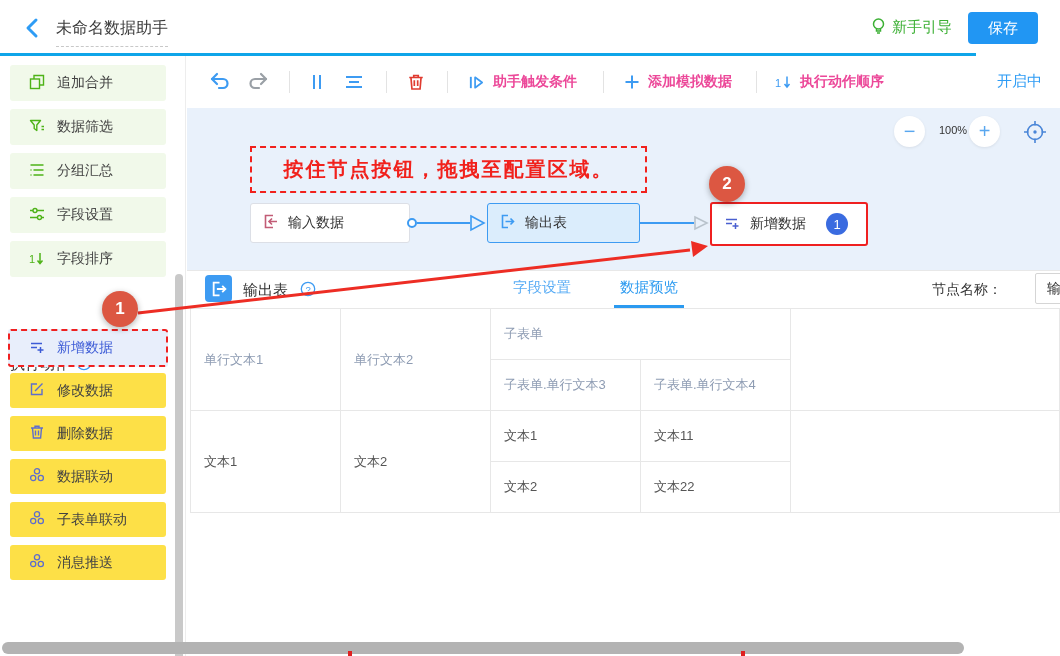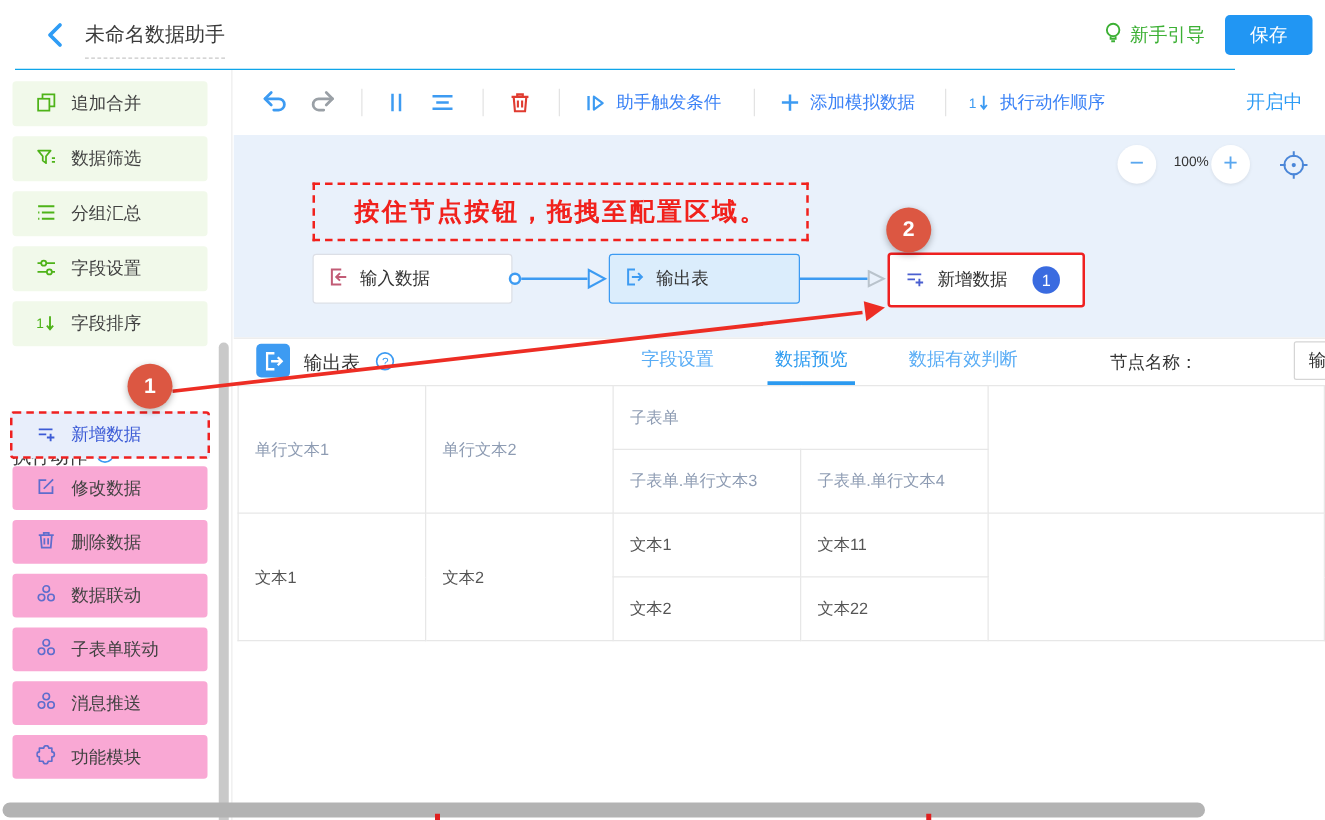--- a/index.html
+++ b/index.html
@@ -4,49 +4,49 @@
 <style>
   * { margin:0; padding:0; box-sizing:border-box; }
   html,body { background:#fff; }
   #app {
     position:relative; width:1060px; height:656px; overflow:hidden;
     font-family:"Liberation Sans","DejaVu Sans",sans-serif;
     color:#333; background:#fff;
   }
   
   .topbar { position:absolute; left:0; top:0; width:976px; height:56px; background:#fff;
-            border-bottom:1px solid #0ea5e9; z-index:5;margin-left:12px; }
+            border-bottom:3px solid #0ea5e9; z-index:5; }
   .back-btn { position:absolute; left:22px; top:17px; width:22px; height:22px; cursor:pointer; }
   .doc-title { position:absolute; left:56px; top:18px; font-size:16px; color:#3a3a3a;
                padding-bottom:7px; border-bottom:1px dashed #c8c8c8; }
   .page-title { position:absolute; left:0; right:0; top:19px; text-align:center; font-size:16px; color:#3a3a3a; }
   .guide { position:absolute; left:870px; top:17px; display:flex; align-items:center; gap:5px;
            color:#3cb034; font-size:15px; cursor:pointer; }
   .save-btn { position:absolute; left:968px; top:12px; width:70px; height:32px; background:#2196f3;
               border:none; border-radius:4px; color:#fff; font-size:15px; cursor:pointer;
               font-family:inherit; }
   
   .sidebar { position:absolute; left:0; top:56px; width:186px; height:600px; background:#fff;
              border-right:1px solid #ededed; }
   .side-item { position:absolute; left:10px; width:156px; height:36px; border-radius:3px;
                display:flex; align-items:center; gap:12px; padding-left:19px; font-size:14px;
                color:#424242; cursor:pointer; }
   .side-item.green { background:#f1f9ea; }
-  .side-item.indigo { background:#f9a8d4; height:35px; }
+  .side-item.indigo { background:#fde047; height:35px; }
   .side-item.selected { background:#e8eefb; color:#3c5bd6; border:2px dashed #ef2020;
                         left:8px; width:160px; height:38px; padding-left:19px; }
   .side-section { position:absolute; left:10px; top:299px; display:flex; align-items:center; gap:6px;
                   font-size:15px; color:#3a3a3a; }
   .side-scroll { position:absolute; left:175px; top:218px; width:8px; height:420px;
                  background:#c9c9c9; border-radius:4px; }
   
   .toolbar { position:absolute; left:187px; top:56px; width:873px; height:52px; background:#fff;
              display:flex; align-items:center; }
   .tb-icon { display:flex; align-items:center; justify-content:center; cursor:pointer; }
-  .tb-label { font-size:14px; color:#3b82f6; cursor:pointer; }
+  .tb-label { font-size:14px; color:#ec4899; cursor:pointer;font-weight:bold; }
   .tb-div { width:1px; height:22px; background:#e3e3e3; }
   .tb-status { position:absolute; right:18px; top:16px; font-size:15px; color:#2e9cf5; cursor:pointer; }
   
   .canvas { position:absolute; left:187px; top:108px; width:873px; height:162px; background:#e9f1fb; }
   .zoom-circle { position:absolute; width:31px; height:31px; border-radius:50%; background:#fff;
                  color:#59a7ef; display:flex; align-items:center; justify-content:center;
                  font-size:20px; cursor:pointer; box-shadow:0 1px 3px rgba(0,0,0,.08); }
   .zoom-level { position:absolute; left:933px; top:124px; width:40px; text-align:center;
                 font-size:11px; color:#333; }
   .fit-icon { position:absolute; left:1022px; top:119px; cursor:pointer; }
@@ -67,21 +67,21 @@
   .panel { position:absolute; left:187px; top:270px; width:873px; height:386px; background:#fff;
            border-top:1px solid #e8e8e8; }
   .panel-icon { position:absolute; left:205px; top:275px; width:27px; height:27px; border-radius:4px;
                 background:#3d9bf2; display:flex; align-items:center; justify-content:center; }
   .panel-title { position:absolute; left:243px; top:281px; font-size:15px; color:#333; }
   .panel-q { position:absolute; left:300px; top:281px; cursor:pointer; }
   .tabs { position:absolute; left:507px; top:270px; height:38px; display:flex; gap:37px; }
   .tab { font-size:14.5px; color:#58acf5; display:flex; align-items:center; cursor:pointer;
          border-bottom:3px solid transparent; padding:0 6px; }
   .tab.active { color:#2b9af0; border-bottom-color:#2b9af0; }
-  .nn-label { position:absolute; left:888px; top:281px; font-size:14px; color:#333;text-align:right; }
+  .nn-label { position:absolute; left:932px; top:281px; font-size:14px; color:#333;text-align:right; }
   .nn-input { position:absolute; left:1035px; top:273px; width:60px; height:31px;
               border:1px solid #d5d5d5; border-radius:2px; font-size:14px; color:#333;
               padding-left:11px; font-family:inherit; }
   
   .ptable { position:absolute; left:190px; top:308px; border-collapse:collapse; table-layout:fixed;
             width:870px; }
   .ptable th, .ptable td { border:1px solid #e7e7e7; padding:16px 13px; text-align:left;
                            font-weight:normal; }
   .ptable th { font-size:13px; color:#8e9cb3; }
   .ptable td { font-size:13px; color:#555; }
@@ -204,26 +204,20 @@
       <span>子表单联动</span>
     </div>
     <div class="side-item indigo" style="top:489px">
       <span><svg width="16" height="16" viewBox="0 0 16 16">
             <circle cx="8" cy="4.2" r="2.6" fill="none" stroke="#5e6dcd" stroke-width="1.3"></circle>
             <circle cx="4.2" cy="11" r="2.6" fill="none" stroke="#5e6dcd" stroke-width="1.3"></circle>
             <circle cx="11.8" cy="11" r="2.6" fill="none" stroke="#5e6dcd" stroke-width="1.3"></circle>
           </svg></span>
       <span>消息推送</span>
     </div>
-    <div class="side-item indigo" style="top:532px">
-      <span><svg width="16" height="16" viewBox="0 0 16 16">
-            <path d="M6 2.5 a2 2 0 0 1 4 0 h2.5 v3 a2 2 0 0 1 0 4 v3.5 h-3 a2 2 0 0 1 -4 0 h-3 v-3.5 a2 2 0 0 1 0 -4 v-3 Z" fill="none" stroke="#5e6dcd" stroke-width="1.3" stroke-linejoin="round"></path>
-          </svg></span>
-      <span>功能模块</span>
-    </div>
 
     <div class="side-scroll"></div>
   </div>
 
   <div class="toolbar">
     <div class="tb-icon" style="margin-left:22px">
       <svg width="22" height="20" viewBox="0 0 22 20">
           <path d="M8 2 L3 7 L8 12" fill="none" stroke="#3d9bf2" stroke-width="2.2" stroke-linecap="round" stroke-linejoin="round"></path>
           <path d="M3 7 H14 a4.5 4.5 0 0 1 0 9 H10" fill="none" stroke="#3d9bf2" stroke-width="2.2" stroke-linecap="round"></path>
         </svg>
@@ -340,21 +334,20 @@
   <div class="panel-title">输出表</div>
   <div class="panel-q">
     <svg width="16" height="16" viewBox="0 0 16 16">
         <circle cx="8" cy="8" r="6.7" fill="none" stroke="#3d9bf2" stroke-width="1.3"></circle>
         <text x="5.6" y="11.5" font-size="9.5" fill="#3d9bf2" font-family="sans-serif">?</text>
       </svg>
   </div>
   <div class="tabs">
     <div class="tab">字段设置</div>
     <div class="tab active">数据预览</div>
-    <div class="tab">数据有效判断</div>
   </div>
   <div class="nn-label">节点名称：</div>
   <input class="nn-input" value="输出表" style="">
 
   <table class="ptable">
     <colgroup>
         <col style="width:150px">
         <col style="width:150px">
         <col style="width:150px">
         <col style="width:150px">

